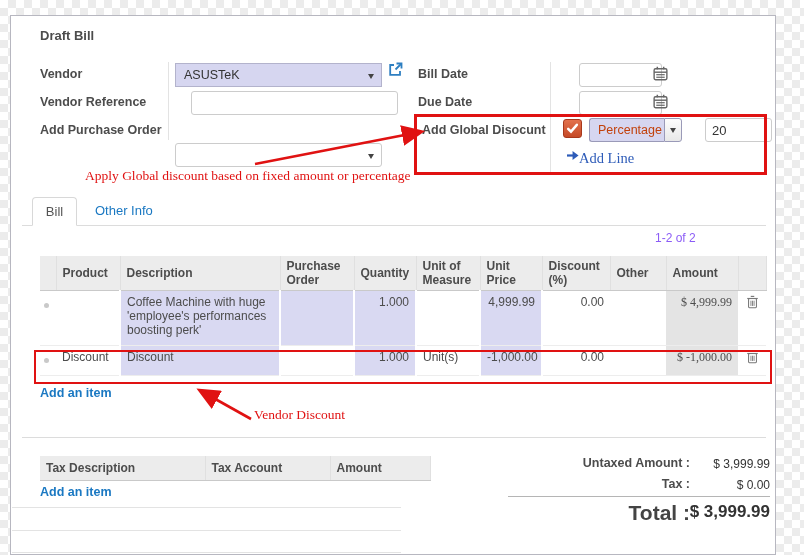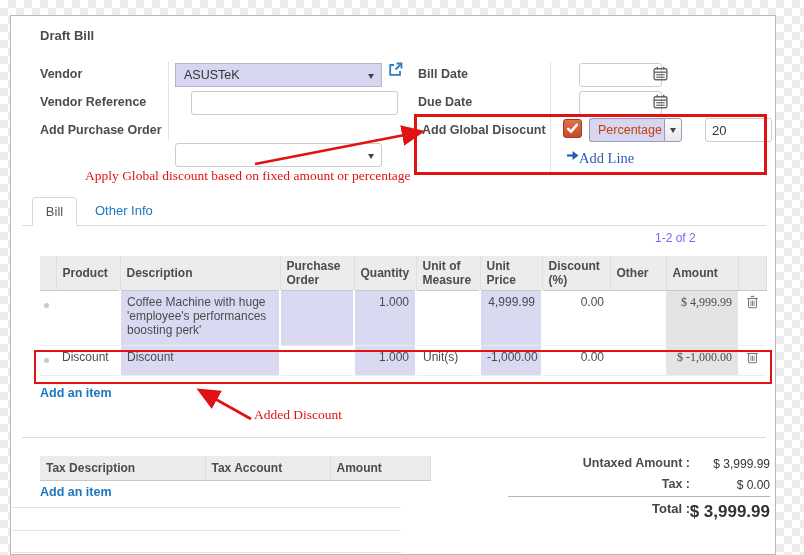--- a/index.html
+++ b/index.html
@@ -49,21 +49,21 @@
   td.hl{background:#d9d9f2 !important;border-left:2px solid #fff;border-right:2px solid #fff;}
   td.gray{background:#e4e4e4 !important;font-family:Liberation Serif, serif;}
   .num{text-align:right;}
   td.handle{padding:0;position:relative;}
   td.handle::after{content:"";position:absolute;left:4px;top:12px;width:5px;height:5px;border-radius:50%;background:#c9c9c9;}
   table.taxes{border-collapse:collapse;table-layout:fixed;width:390px;font-size:12px;}
   table.taxes th{background:#ececec;font-weight:bold;text-align:left;padding:5px 6px;
     border-right:1px solid #e0e0e0;border-bottom:1px solid #c9c9c9;color:#4c4c4c;}
   .tot-label{font-weight:bold;font-size:12.5px;color:#4c4c4c;text-align:right;}
   .tot-val{font-size:12px;color:#333;text-align:right;}
-  .total-label{font-weight:bold;font-size:13px;color:#444;text-align:right;}
+  .total-label{font-weight:bold;font-size:21px;color:#444;text-align:right;}
   .total-val{font-weight:bold;font-size:17px;color:#333;text-align:right;}
   svg.overlay{position:absolute;left:0;top:0;z-index:9;pointer-events:none;}
 </style>
 </head>
 <body>
 
 <div class="abs panel"></div>
 
 <div class="abs title" style="left:40px;top:28px;">Draft Bill</div>
 
@@ -217,21 +217,21 @@
         </svg>
       </td>
     </tr>
   </tbody>
 </table>
 
 <div class="abs redbox" style="left:34px;top:350px;width:738px;height:34px;border-width:2.5px;"></div>
 
 <div class="abs bluelink" style="left:40px;top:386px;">Add an item</div>
 
-<div class="abs annot" style="left:254px;top:407px;">Added Discount</div>
+<div class="abs annot" style="left:254px;top:407px;">Vendor Discount</div>
 
 <div class="abs hline" style="left:22px;top:437px;width:744px;"></div>
 
 <table class="abs taxes" style="left:40px;top:456px;">
   <colgroup>
       <col style="width:165px">
       <col style="width:125px">
       <col style="width:100px">
     </colgroup>
   <thead>

